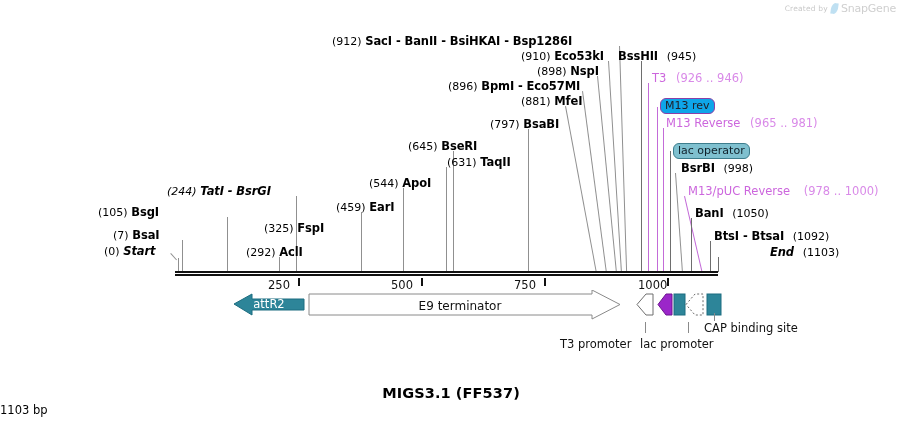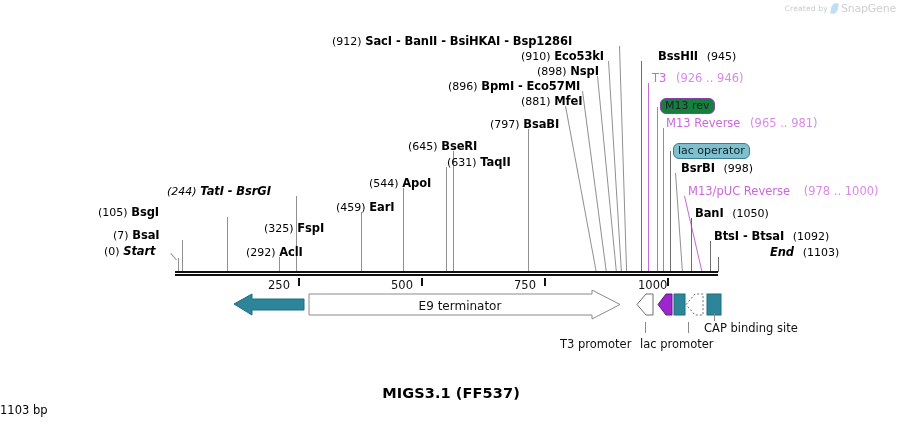--- a/index.html
+++ b/index.html
@@ -18,21 +18,21 @@
   
   .lab{white-space:nowrap;font-size:11.5px;color:#000;line-height:12px;}
   .lab .pos{font-weight:400;font-size:11px;}
   .lab .nm{font-weight:bold;letter-spacing:-.1px;}
   .lab.start .nm{font-style:italic;}
   
   .plab{white-space:nowrap;font-size:11.5px;color:#cc66dd;line-height:12px;}
   .plab .rng{color:#d98ae8;}
   .chip{display:inline-block;padding:0px 4px 1px 4px;border-radius:6px;
         font-size:11px;line-height:13px;white-space:nowrap;}
-  .chip.m13{background:#15803d;border:1px solid #8b3fa8;color:#20202a;}
+  .chip.m13{background:#0ea5e9;border:1px solid #8b3fa8;color:#20202a;}
   .chip.laco{background:#7fc0cf;border:1px solid #3d7d8d;color:#10202a;}
   
   .lead{position:absolute;background:#909090;width:1px;}
   .lead.dark{background:#6e6e6e;}
   .lead.violet{background:#c36bd8;}
   .slant{position:absolute;transform-origin:0 0;height:1px;background:#909090;}
   .slant.violet{background:#c36bd8;}
   
   #backbone{left:175px;top:271px;width:543px;height:5px;background:#111;}
   #backbone .inner{position:absolute;left:0;top:2px;width:100%;height:1px;background:#fff;}
@@ -155,21 +155,21 @@
     <span class="nm">NspI</span>
   </div>
   <div class="abs lab" style="left:521px;top:50px;">
     <span class="pos">(910)</span>
     <span class="nm">Eco53kI</span>
   </div>
   <div class="abs lab" style="left:332px;top:35px;">
     <span class="pos">(912)</span>
     <span class="nm">SacI  -  BanII  -  BsiHKAI  -  Bsp1286I</span>
   </div>
-  <div class="abs lab" style="left:658px;top:50px;text-align:right;">
+  <div class="abs lab" style="left:618px;top:50px;text-align:right;">
     <span class="nm">BssHII</span>
     <span class="pos" style="margin-left:5px;">(945)</span>
   </div>
   <div class="abs lab" style="left:681px;top:162px;">
     <span class="nm">BsrBI</span>
     <span class="pos" style="margin-left:5px;">(998)</span>
   </div>
   <div class="abs lab" style="left:695px;top:207px;">
     <span class="nm">BanI</span>
     <span class="pos" style="margin-left:5px;">(1050)</span>
@@ -230,21 +230,21 @@
 
   <polygon points="658,14.5 666,4 672,4 672,25 666,25" fill="#9b26c9" stroke="#6d1490" stroke-width="1"></polygon>
 
   <rect x="674" y="4" width="11" height="21" fill="#2d8599" stroke="#1d6d80" stroke-width="1"></rect>
 
   <polygon points="686,14.5 695,4 703,4 703,25 695,25" fill="#ffffff" stroke="#6e6e6e" stroke-width="1" stroke-dasharray="2,2"></polygon>
 
   <rect x="707" y="4" width="14" height="21" fill="#2d8599" stroke="#1d6d80" stroke-width="1"></rect>
 </svg>
 
-<div class="abs" style="left:234px;top:309px;width:70px;text-align:center;font-size:11.5px;color:#fff;">attR2</div>
+<div class="abs" style="left:234px;top:297px;width:70px;text-align:center;font-size:11.5px;color:#fff;">attR2</div>
 <div class="abs" style="left:320px;top:299px;width:280px;text-align:center;font-size:12px;color:#111;">E9 terminator</div>
 
 <div class="fline" style="left:645px;top:322px;height:11px;"></div>
 <div class="fline" style="left:688px;top:322px;height:11px;"></div>
 <div class="fline" style="left:714px;top:313px;height:8px;"></div>
 
 <div class="abs featname" style="left:560px;top:337px;">T3 promoter</div>
 <div class="abs featname" style="left:640px;top:337px;">lac promoter</div>
 <div class="abs featname" style="left:704px;top:321px;">CAP binding site</div>
 

